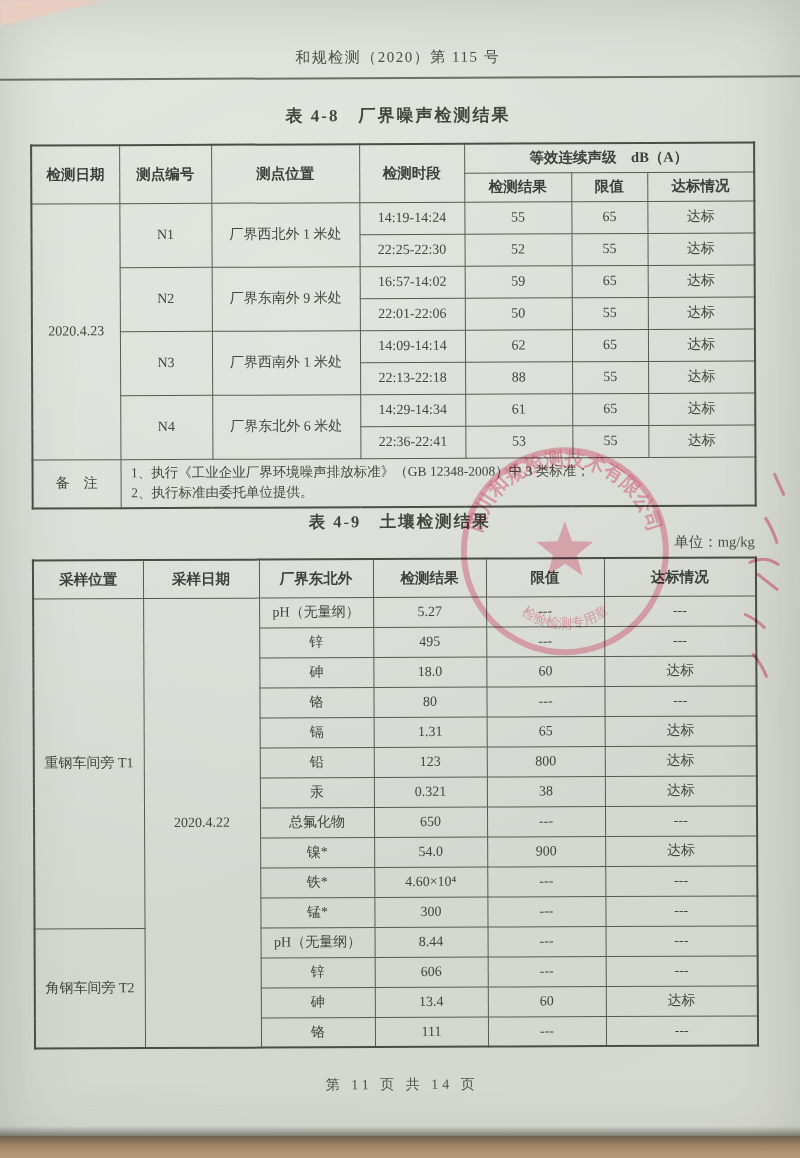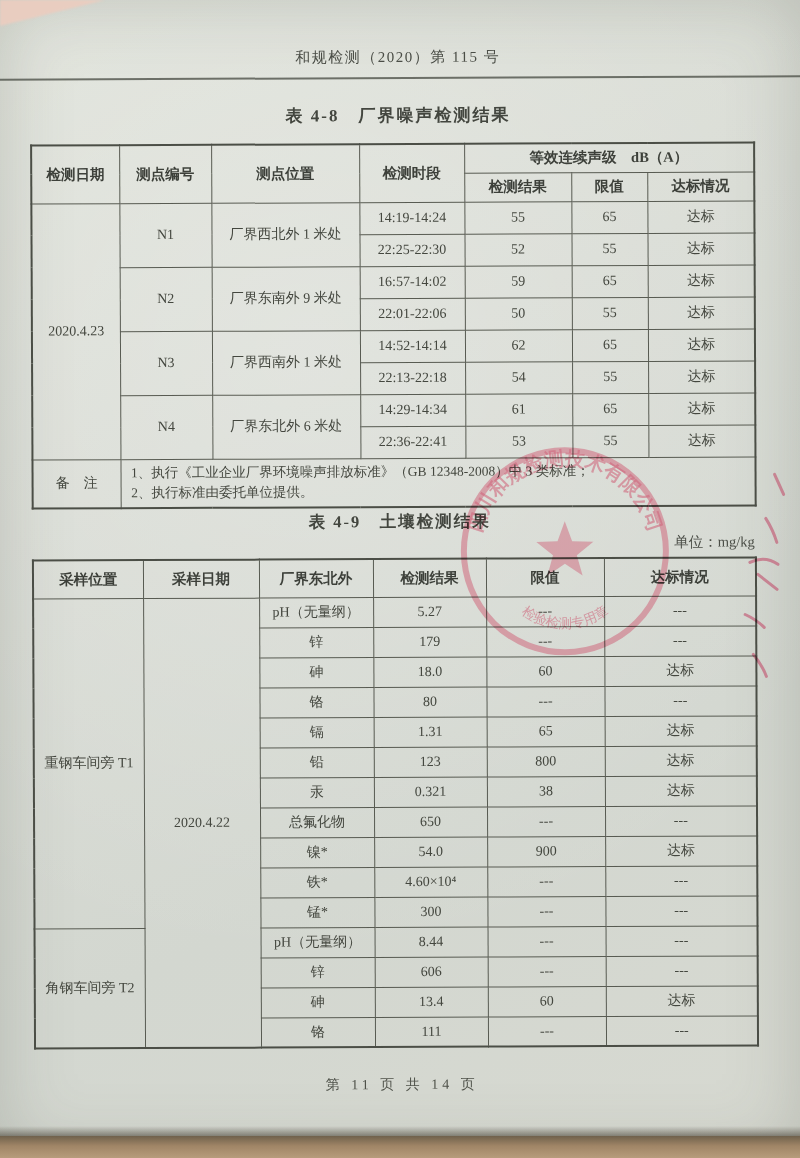--- a/index.html
+++ b/index.html
@@ -137,28 +137,28 @@
           </tr>
           <tr style="height: 32px;">
             <td>22:01-22:06</td>
             <td>50</td>
             <td>55</td>
             <td>达标</td>
           </tr>
           <tr style="height: 32px;">
             <td rowspan="2">N3</td>
             <td rowspan="2">厂界西南外 1 米处</td>
-            <td>14:52-14:14</td>
+            <td>14:09-14:14</td>
             <td>62</td>
             <td>65</td>
             <td>达标</td>
           </tr>
           <tr style="height: 32px;">
             <td>22:13-22:18</td>
-            <td>54</td>
+            <td>88</td>
             <td>55</td>
             <td>达标</td>
           </tr>
           <tr style="height: 32px;">
             <td rowspan="2">N4</td>
             <td rowspan="2">厂界东北外 6 米处</td>
             <td>14:29-14:34</td>
             <td>61</td>
             <td>65</td>
             <td>达标</td>
@@ -204,21 +204,21 @@
           <tr style="height: 30px;">
             <td rowspan="11">重钢车间旁 T1</td>
             <td rowspan="15">2020.4.22</td>
             <td>pH（无量纲）</td>
             <td>5.27</td>
             <td>---</td>
             <td>---</td>
           </tr>
           <tr style="height: 30px;">
             <td>锌</td>
-            <td>179</td>
+            <td>495</td>
             <td>---</td>
             <td>---</td>
           </tr>
           <tr style="height: 30px;">
             <td>砷</td>
             <td>18.0</td>
             <td>60</td>
             <td>达标</td>
           </tr>
           <tr style="height: 30px;">

